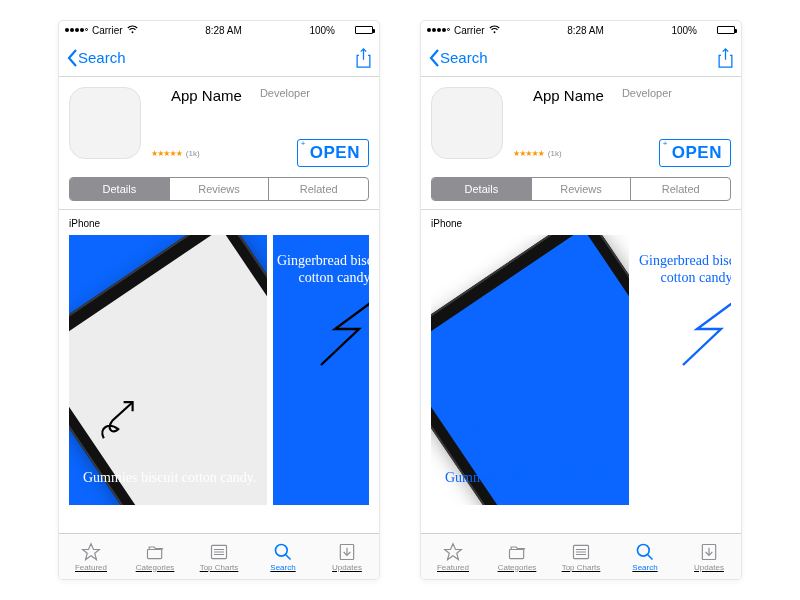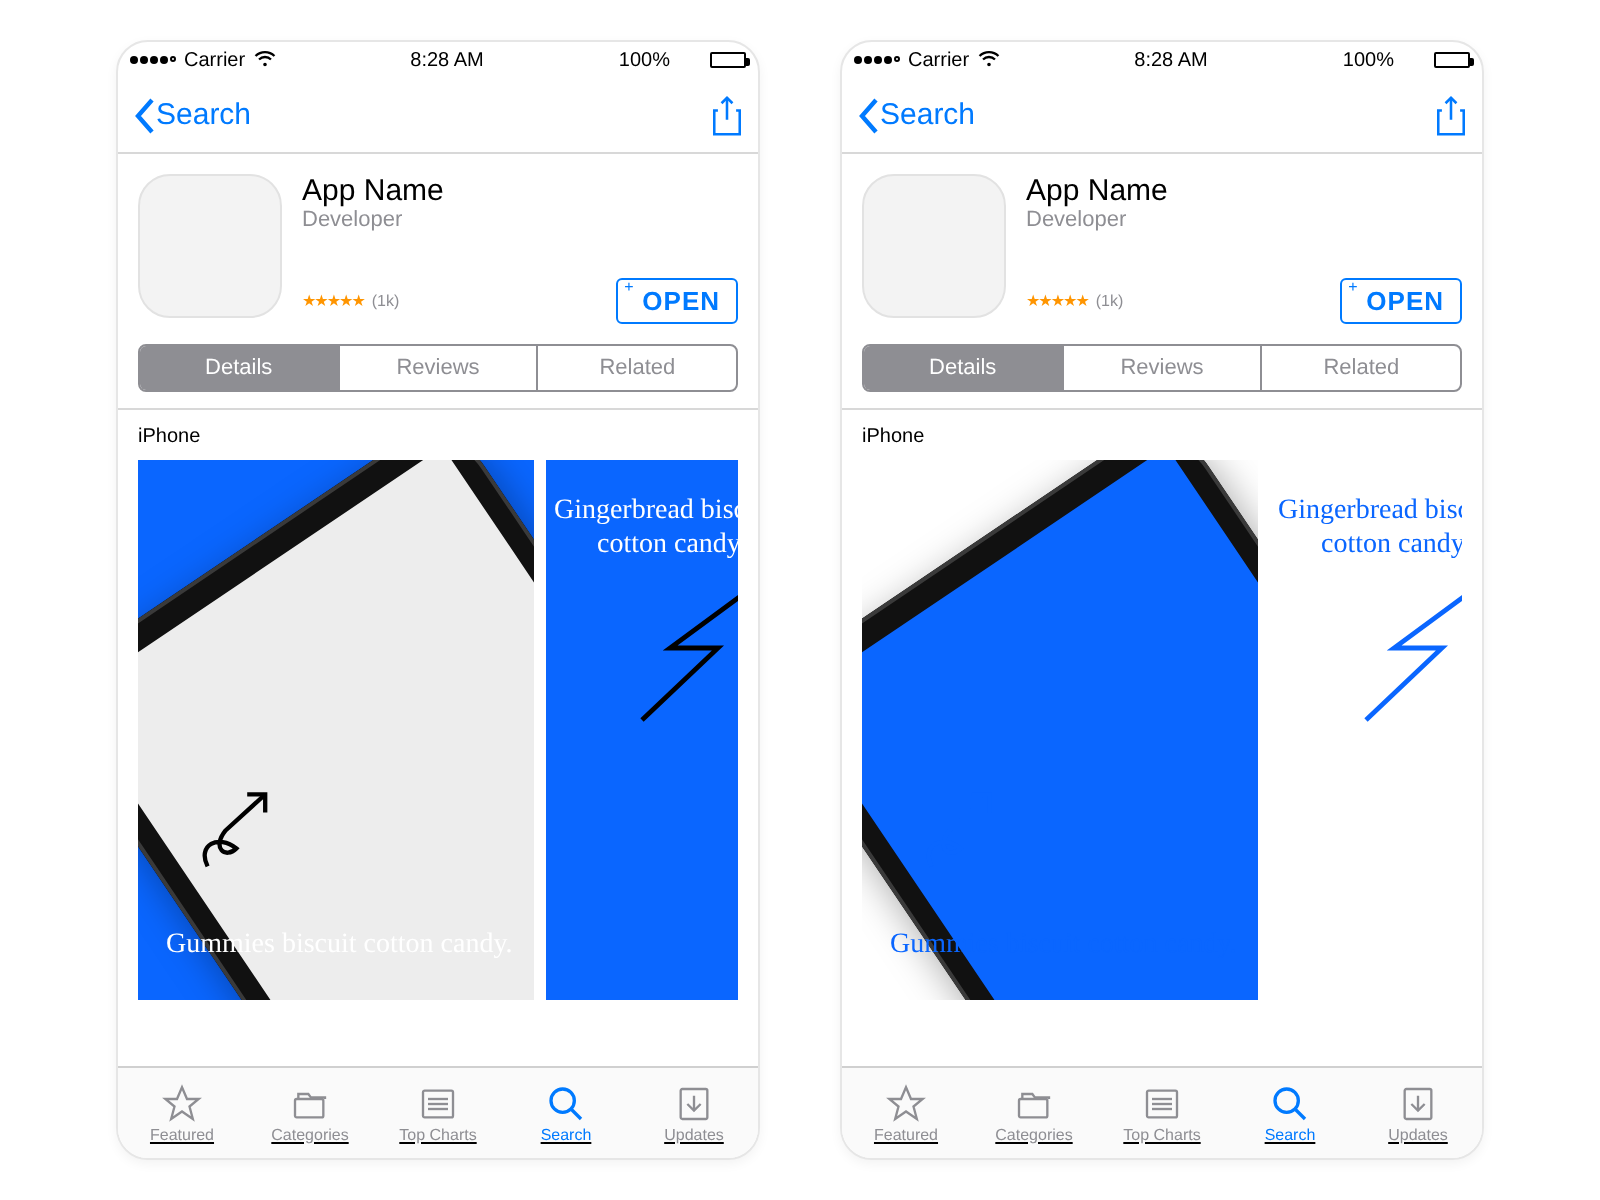--- a/index.html
+++ b/index.html
@@ -1,20 +1,20 @@
 <!DOCTYPE html>
 <html><head>
 <meta charset="utf-8">
 <style>
   * { box-sizing: border-box; margin: 0; padding: 0; }
   html, body { width: 800px; height: 600px; background: #fff; font-family: -apple-system, "Helvetica Neue", Arial, sans-serif; }
   .canvas { display: flex; gap: 40px; padding: 20px 58px; }
   .phone {
     width: 322px; height: 560px; background: #fff;
-    border: 1px solid #e6e6e6; border-radius: 16px; box-shadow: 0 2px 6px rgba(0,0,0,.05);
+    border: 1px solid #e6e6e6; border-radius: 5px; box-shadow: 0 2px 6px rgba(0,0,0,.05);
     display: flex; flex-direction: column; overflow: hidden; position: relative;
   }
   
   .status { height: 18px; padding: 0 6px; display: flex; align-items: center; justify-content: space-between; font-size: 10px; font-weight: 500; color:#000; }
   .status-left { display:flex; align-items:center; gap:4px; }
   .dots { display:flex; gap:1px; }
   .dot { width:4px; height:4px; border-radius:50%; background:#000; }
   .dot.empty { background:transparent; border:1px solid #000; width:3px; height:3px; }
   .wifi { font-size:9px; }
   .status-right { display:flex; align-items:center; gap:20px; }
@@ -23,28 +23,28 @@
   .batt-fill { background:#000; height:100%; width:100%; }
   
   .nav { height:38px; border-bottom:1px solid #d8d8d8; display:flex; align-items:center; justify-content:space-between; padding:0 8px; }
   .nav-left { display:flex; align-items:center; color:#007aff; font-size:15px; }
   .chev { width:11px; height:18px; }
   .share { width:15px; height:20px; color:#007aff; }
   
   .hdr { padding:10px 10px 8px 10px; border-bottom:1px solid #d8d8d8; }
   .hdr-top { display:flex; gap:10px; }
   .appicon { width:72px; height:72px; background:#f3f3f3; border:1px solid #e2e2e2; border-radius:16px; }
-  .titles { display:flex; flex-direction:column; gap:0; }
+  .titles { display:flex; flex-direction:row; gap:18px;margin-left:20px; }
   .appname { font-size:15px; color:#000; }
   .dev { font-size:11px; color:#8e8e93; }
   .row2 { display:flex; align-items:center; justify-content:flex-end; margin-top:-20px; }
   .stars-wrap { display:flex; align-items:center; gap:4px; margin-left:82px; margin-right:auto; }
   .star { color:#ff9500; font-size:8px; letter-spacing:-1px; }
   .count { font-size:8px; color:#8e8e93; }
-  .open { border:1px solid #007aff; color:#007aff; font-size:13px; font-weight:600; padding:3px 8px 3px 12px; border-radius:3px; position:relative; letter-spacing:.5px;}
+  .open { border:1px solid #007aff; color:#007aff; font-size:17px; font-weight:600; padding:3px 8px 3px 12px; border-radius:3px; position:relative; letter-spacing:.5px;}
   .open::before { content:"+"; position:absolute; left:3px; top:-1px; font-size:8px; font-weight:400; }
   
   .seg { display:flex; margin-top:10px; border:1px solid #8e8e93; border-radius:4px; overflow:hidden; height:24px; }
   .seg > div { flex:1; text-align:center; font-size:11px; line-height:22px; color:#8e8e93; border-right:1px solid #8e8e93; }
   .seg > div:last-child { border-right:none; }
   .seg > div.sel { background:#8e8e93; color:#fff; }
   
   .devlabel { font-size:10px; padding:8px 10px 6px 10px; }
   
   .shots { display:flex; gap:6px; padding:0 10px 0 10px; height:270px; overflow:hidden; }

